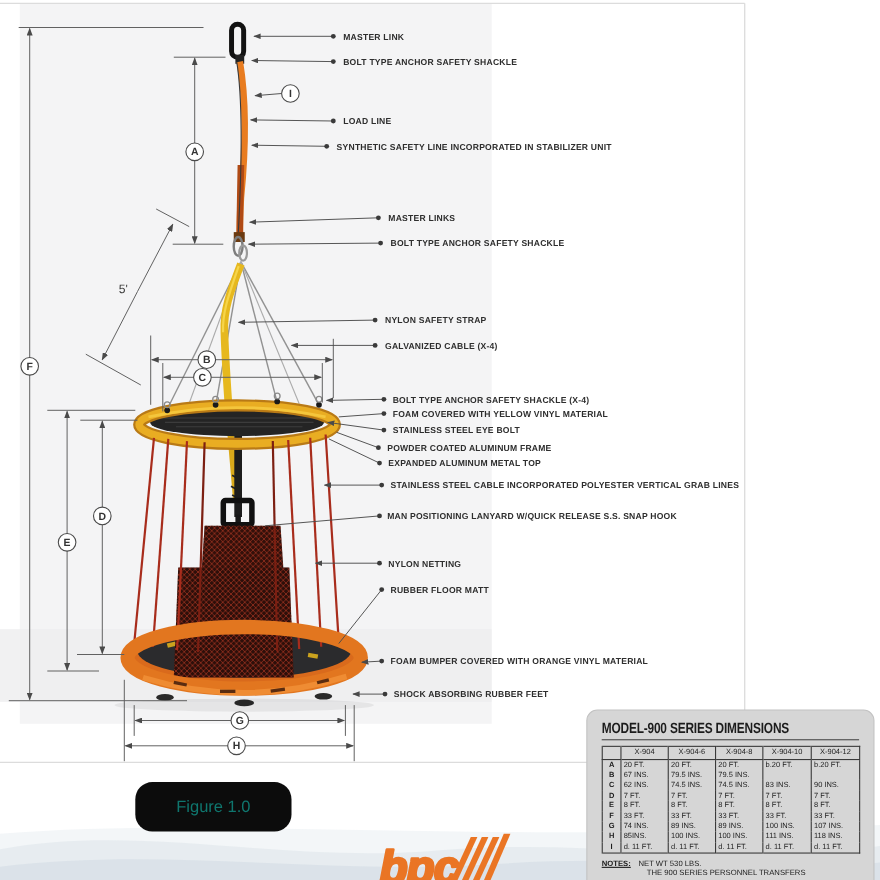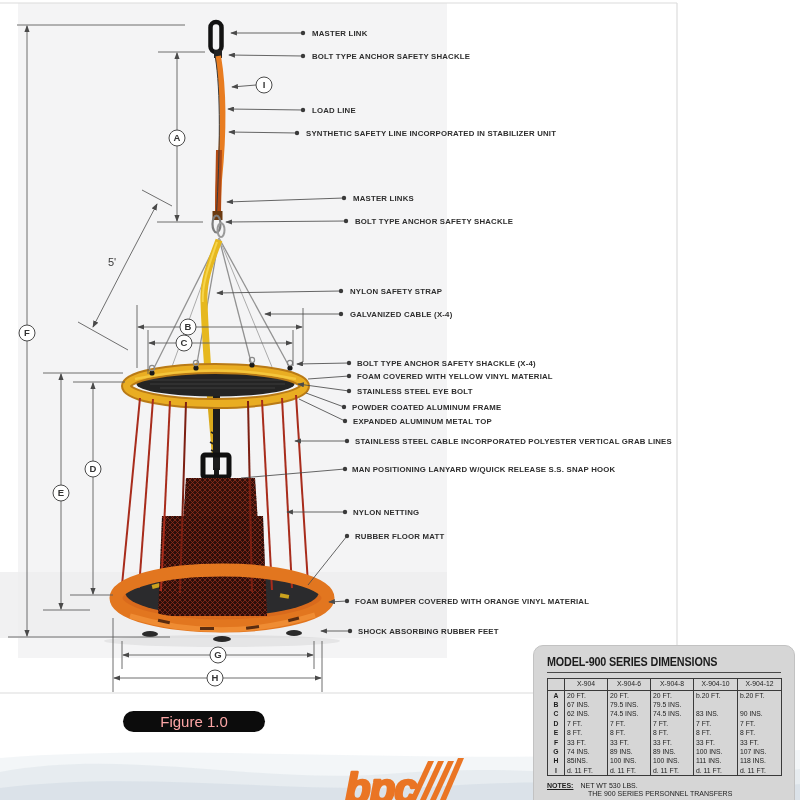--- a/index.html
+++ b/index.html
@@ -10,22 +10,22 @@
   .dl{stroke:#5f5f5f;stroke-width:0.9;fill:none;}
   .co{stroke:#4a4a4a;stroke-width:0.85;fill:none;}
   .dot{fill:#3a3a3a;}
   .lbl{font-family:"Liberation Sans",sans-serif;font-size:7.8px;font-weight:700;
        fill:#2e2e2e;letter-spacing:0.2px;}
   .circ{fill:#ffffff;stroke:#4a4a4a;stroke-width:1;}
   .cl{font-family:"Liberation Sans",sans-serif;font-size:9.5px;font-weight:700;
       fill:#333;text-anchor:middle;}
   .ftnum{font-family:"Liberation Sans",sans-serif;font-size:11px;fill:#3a3a3a;}
   
-  .figure-pill{position:absolute;left:123px;top:711px;width:142px;height:21px;
-       background:#0c0c0c;border-radius:15.5px;color:#fca5a5;font-size:15px;
+  .figure-pill{position:absolute;left:123px;top:711px;width:142px;height:45px;
+       background:#0c0c0c;border-radius:15.5px;color:#0f766e;font-size:15px;
        display:flex;align-items:center;justify-content:center;z-index:5;}
   
   .dim-card{position:absolute;left:533px;top:645px;width:262px;height:178px;
        background:#d6d6d6;border:1px solid #c2c2c2;border-radius:10px;
        box-sizing:border-box;padding:8px 13px 0 13px;z-index:6;color:#1c1c1c;}
   .dim-title{font-size:13.5px;font-weight:700;letter-spacing:-0.2px;white-space:nowrap;
        transform:scaleX(0.80);transform-origin:left center;}
   .dim-rule{border-top:1.4px solid #4a4a4a;margin-top:3px;}
   table.dims{border-collapse:collapse;margin-top:5px;width:234px;table-layout:fixed;
        font-size:6.8px;color:#1d1d1d;border:1px solid #3a3a3a;}

